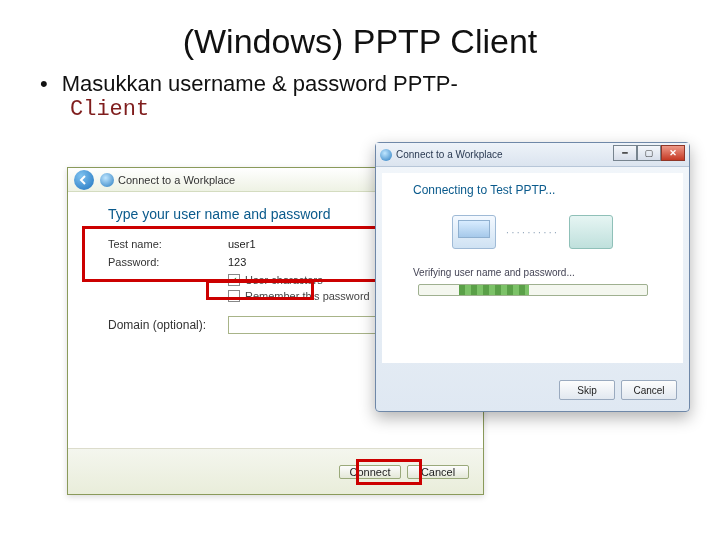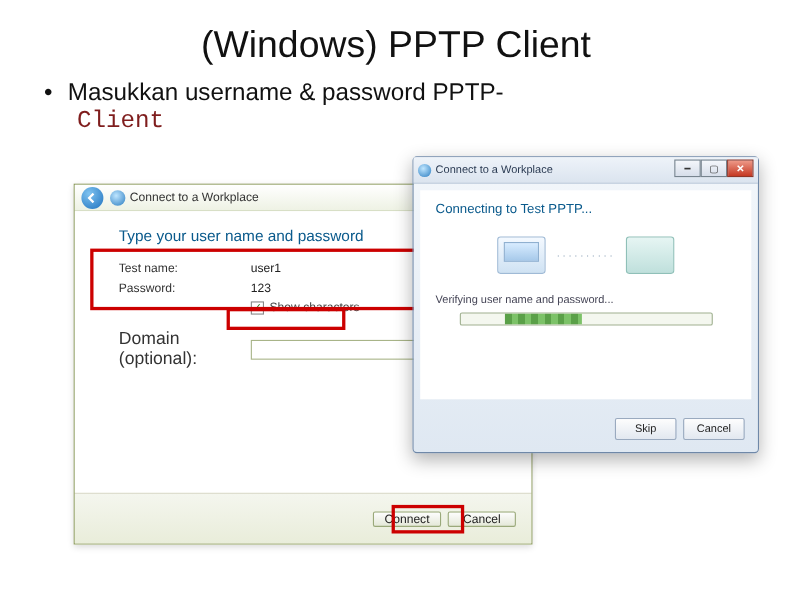--- a/index.html
+++ b/index.html
@@ -104,21 +104,21 @@
     width: 12px; height: 12px;
     border: 1px solid #888;
     background: #fff;
     margin-right: 5px;
     display: flex; align-items:center; justify-content:center;
     font-size: 10px; color: #2a7a2a;
   }
   .domain-row {
     display: flex; align-items: center;
     margin-top: 14px;
-    font-size: 16px; color: #333;
+    font-size: 12px; color: #333;
   }
   .domain-row .lbl { width: 120px; }
   .domain-row .field {
     width: 160px; height: 18px;
     border: 1px solid #a8b488;
     background: #fff;
   }
   .win-footer {
     height: 46px;
     border-top: 1px solid #dcdccc;
@@ -181,21 +181,21 @@
   }
   .tb-ctrls .close {
     background: linear-gradient(#e98, #c53924);
     color: #fff; font-weight: bold;
     border-color: #8f3628;
   }
   .right-body {
     background: #fff;
     margin: 6px;
     height: calc(100% - 24px - 42px - 12px);
-    padding: 10px 14px;
+    padding: 10px 31px;
   }
   .right-heading {
     color: #0a5a8c;
     font-size: 12px;
     margin-bottom: 18px;
   }
   .net-illus {
     display: flex; align-items: center; justify-content: center;
     gap: 10px;
     margin: 8px 0 18px;
@@ -278,21 +278,25 @@
       <span class="lbl">Test name:</span>
       <span class="val">user1</span>
     </div>
     <div class="field-row">
       <span class="lbl">Password:</span>
       <span class="val">123</span>
     </div>
 
     <div class="chk-row">
       <div class="chk">✓</div>
-      <span>Show characters</span>
+      <span>User characters</span>
+    </div>
+    <div class="chk-row">
+      <div class="chk"></div>
+      <span>Remember this password</span>
     </div>
 
     <div class="domain-row">
       <span class="lbl">Domain (optional):</span>
       <div class="field"></div>
     </div>
   </div>
   <div class="win-footer">
     <div class="btn">Connect</div>
     <div class="btn">Cancel</div>

